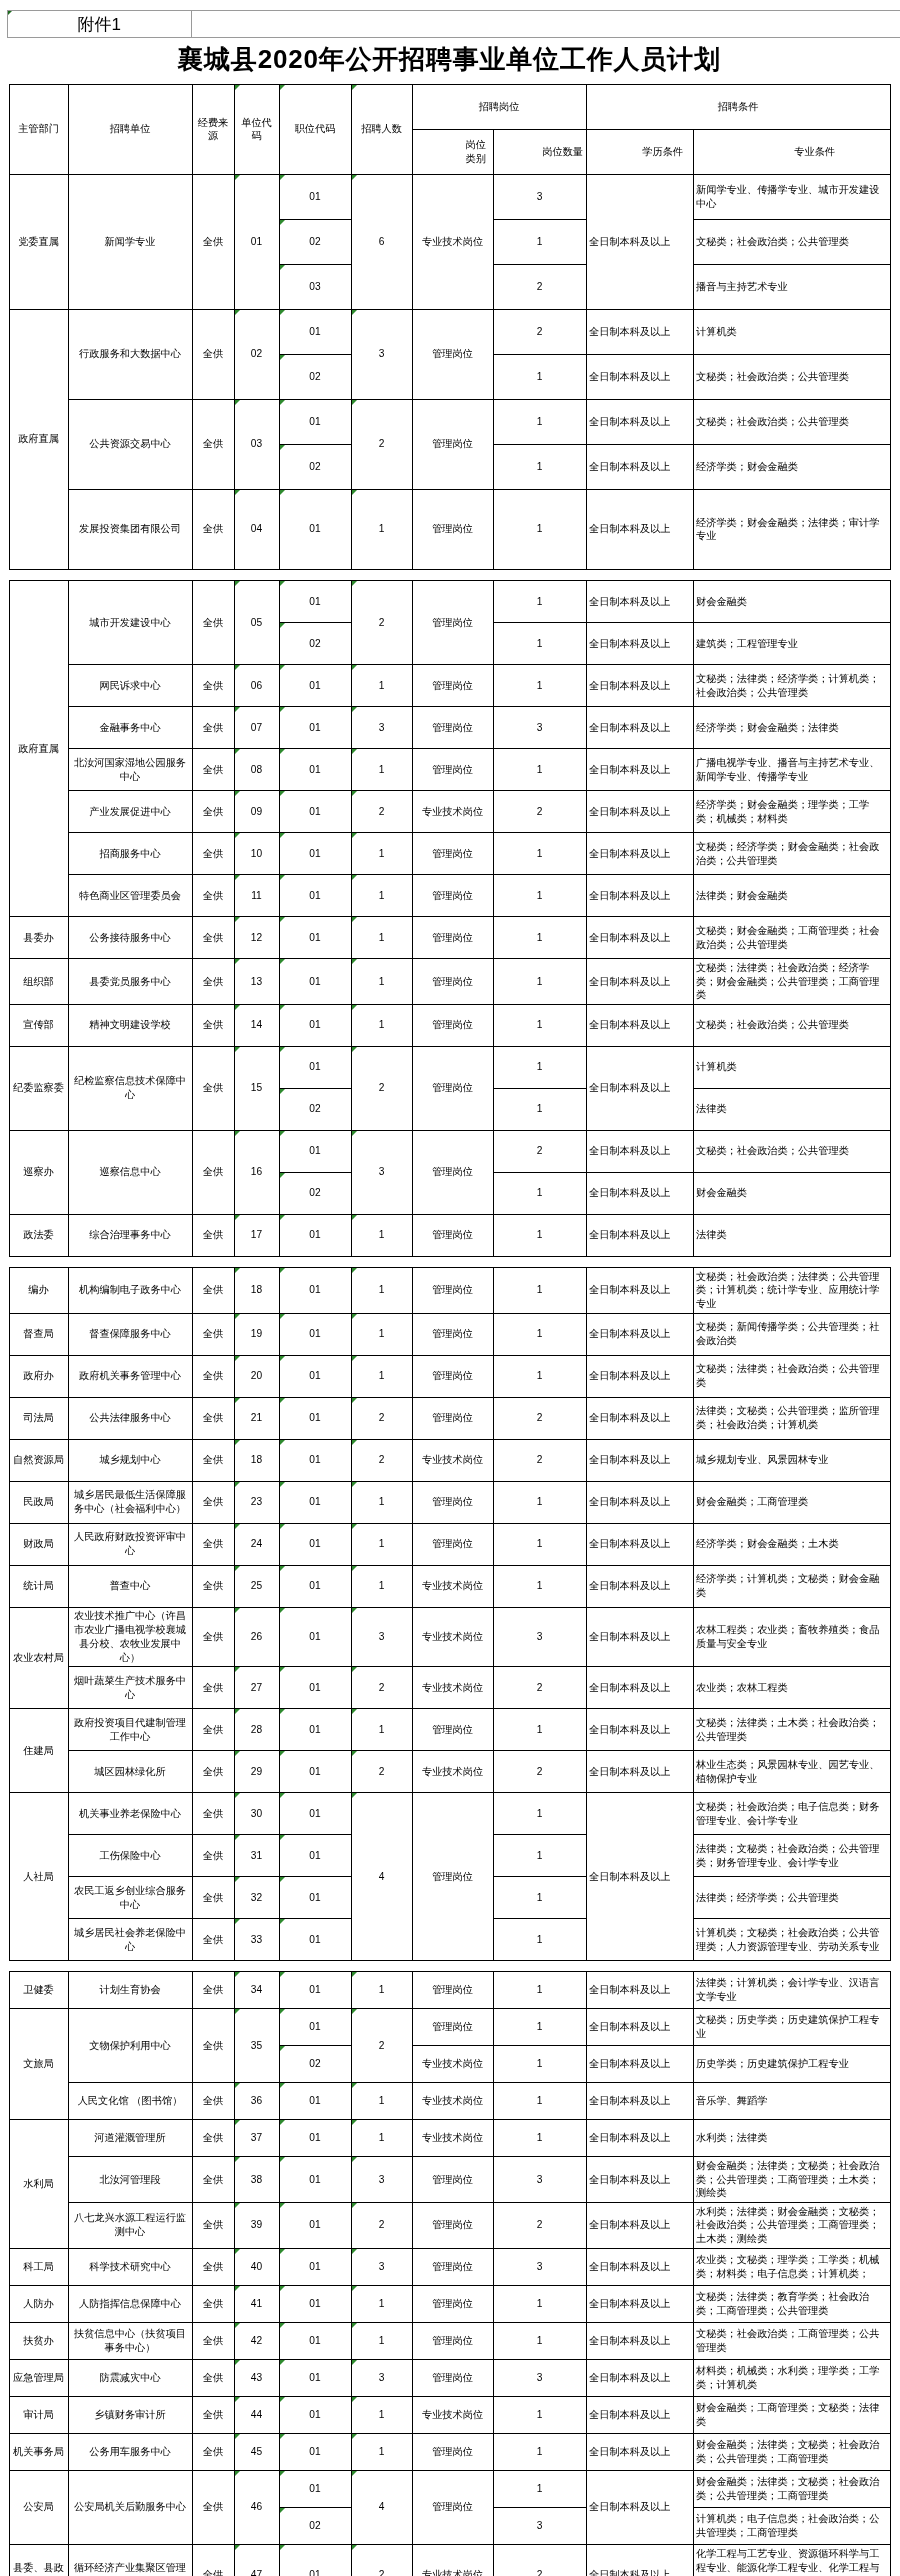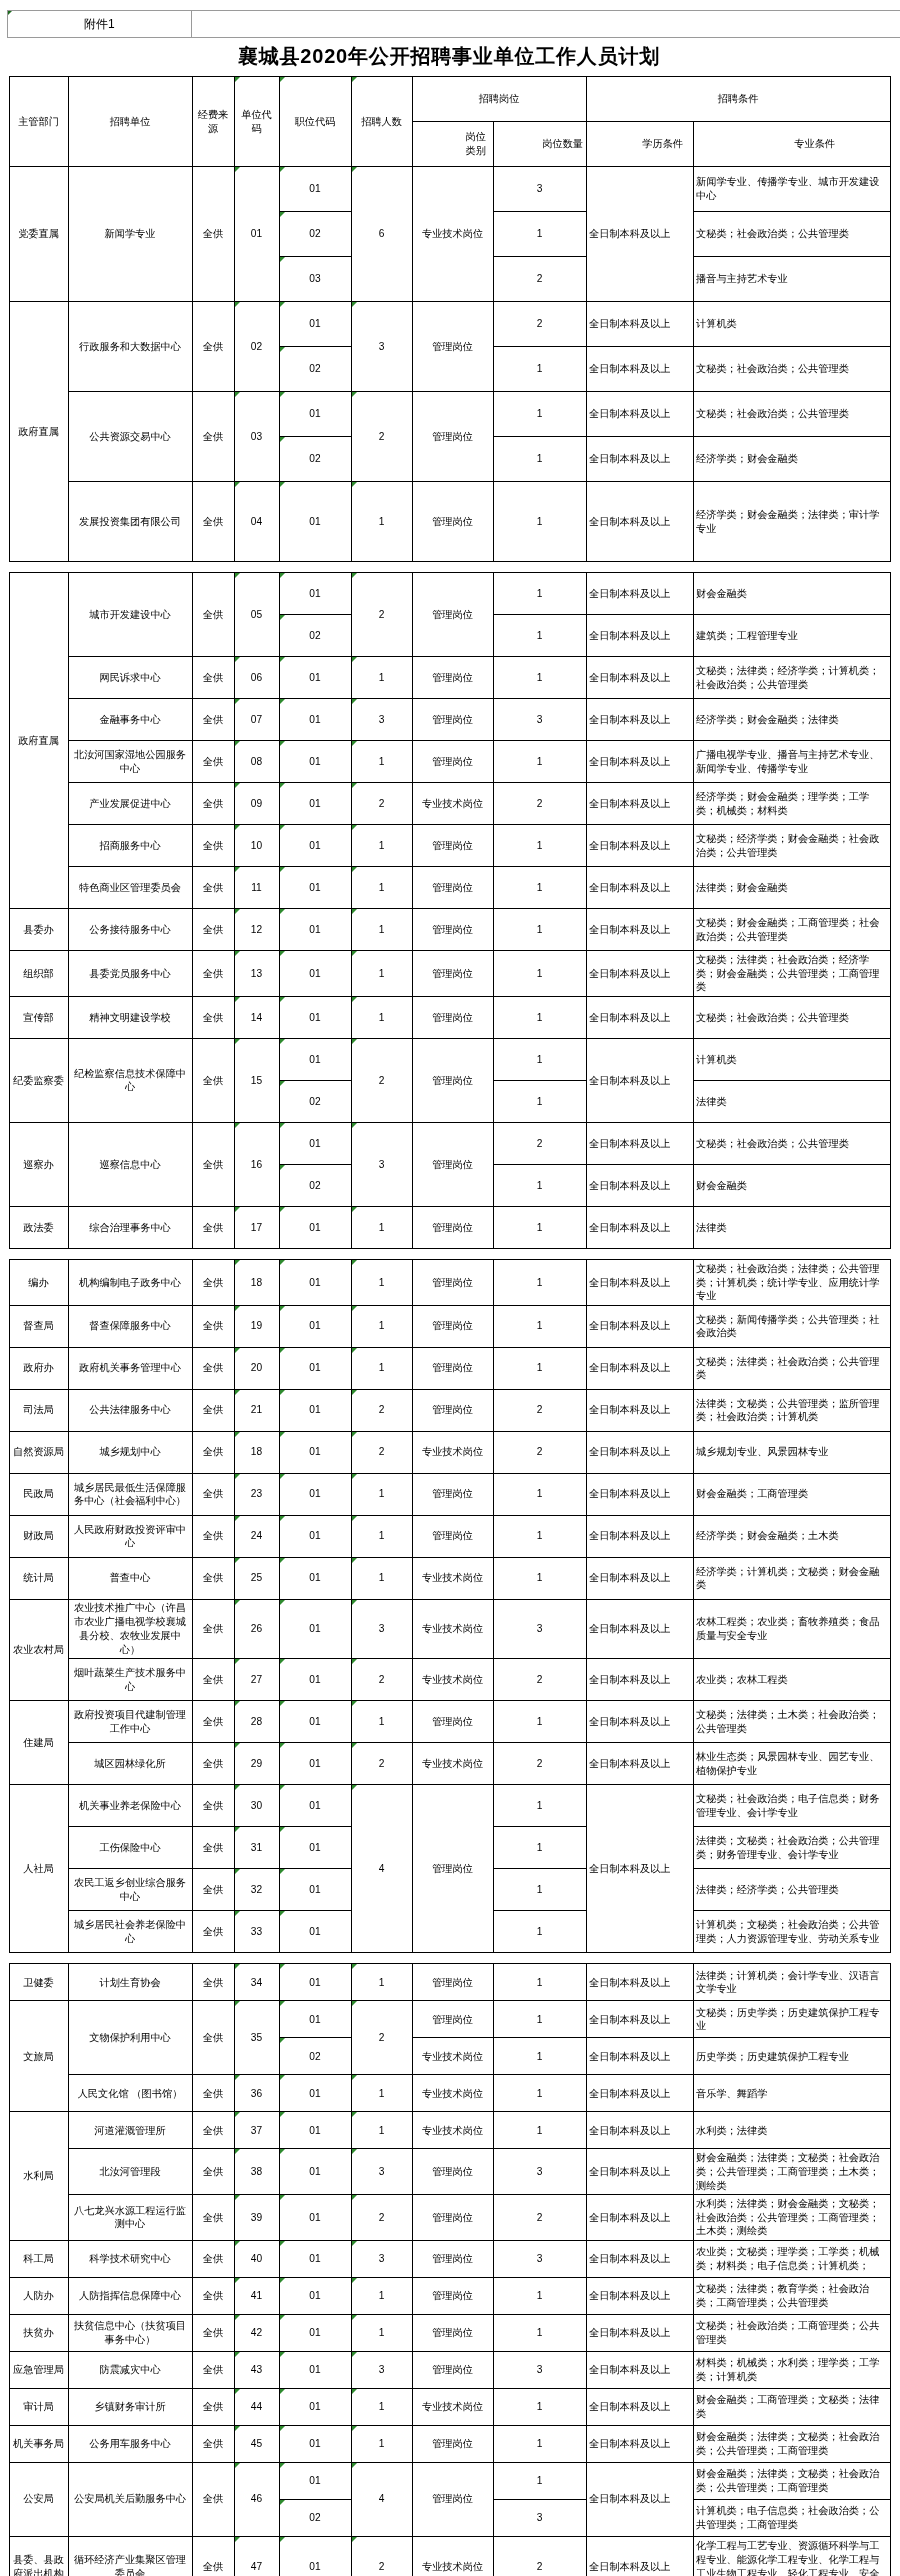--- a/index.html
+++ b/index.html
@@ -5,26 +5,26 @@
   html,body{margin:0;padding:0;background:#ffffff;color:#000;
     font-family:"Liberation Sans","DejaVu Sans",sans-serif;}
   .sheet{width:900px;position:relative;padding-top:10.2px;background:#fff;}
 
   
   .topband{margin-left:6.8px;height:26px;display:flex;position:relative;
     border-top:0.8px solid #9a9a9a;border-bottom:0.8px solid #9a9a9a;border-left:0.8px solid #9a9a9a;}
   .topband::before{content:"";position:absolute;left:0;top:0;
     border-top:4.2px solid #1e6b1e;border-right:4.2px solid transparent;}
   .topband .att-cell{width:183px;border-right:0.8px solid #9a9a9a;display:flex;
-    align-items:center;justify-content:center;font-size:12px;}
+    align-items:center;justify-content:center;font-size:17px;}
   .topband .att-rest{flex:1;}
 
   
   .doc-title{width:881px;margin:5.1px 0 6.8px 8.5px;text-align:center;
-    font-size:20px;font-weight:bold;letter-spacing:0.8px;line-height:1.3;}
+    font-size:26px;font-weight:bold;letter-spacing:0.8px;line-height:1.3;}
 
   
   table{border-collapse:collapse;table-layout:fixed;width:881px;margin:0 0 10.2px 8.5px;
     border:1.7px solid #000;}
   th,td{border:0.8px solid #000;font-size:10.2px;font-weight:400;text-align:center;
     vertical-align:middle;padding:1.7px 2.5px;position:relative;word-break:break-all;line-height:1.35;}
   thead th{padding:3.4px 1.7px;text-align:center;}
   #t1 thead tr{height:45px;}
   #t1 thead tr:last-child th{border-bottom:1.7px solid #000;padding-left:48px;}
   #t1 tbody tr{height:45px;}

